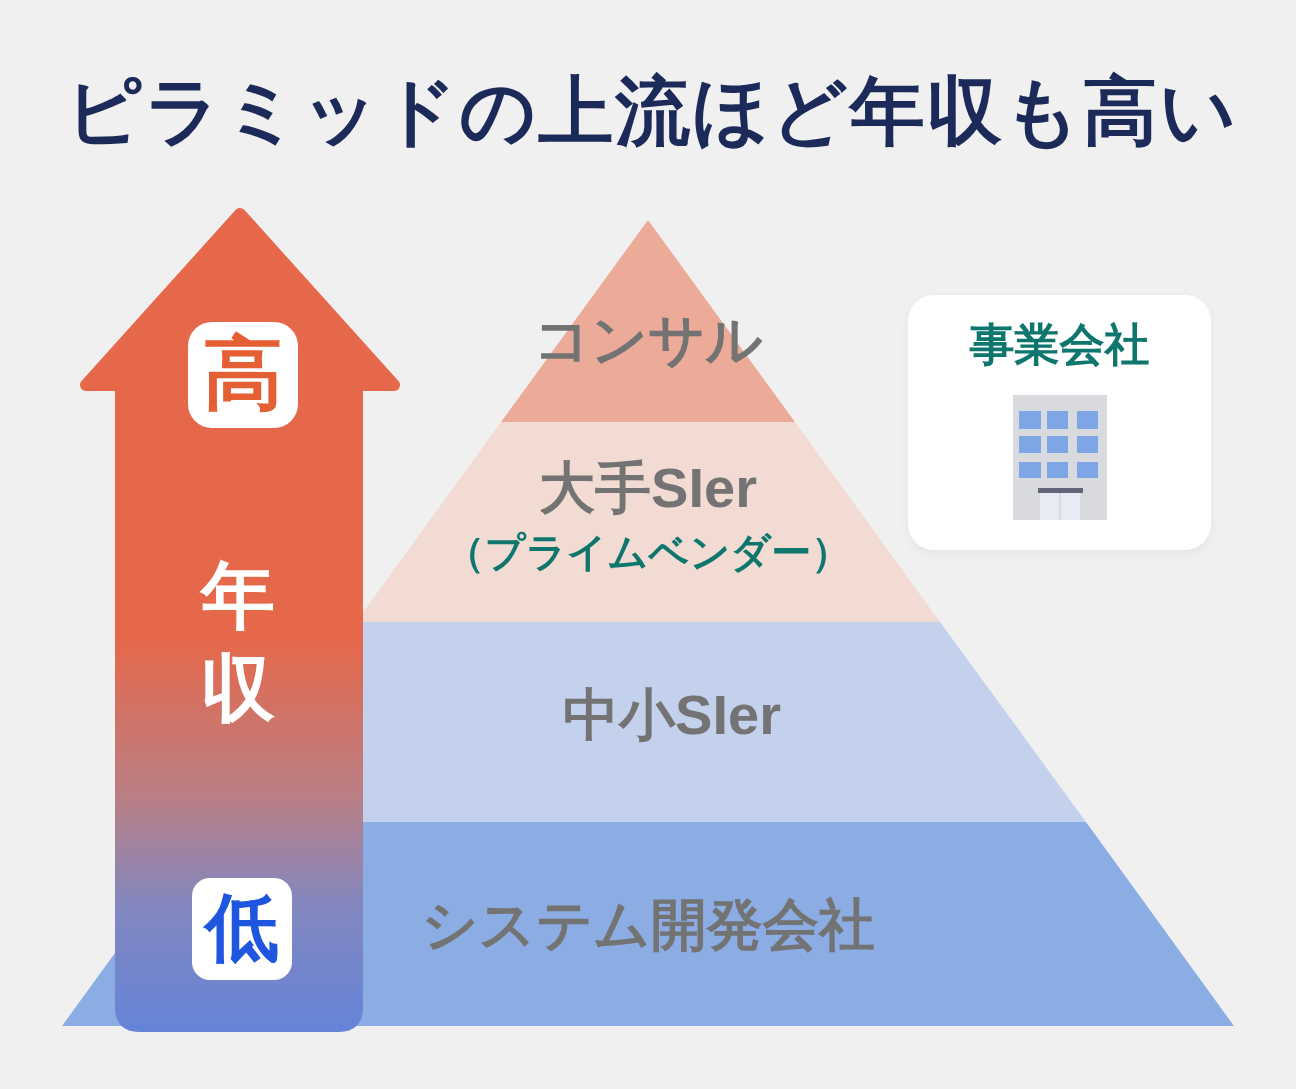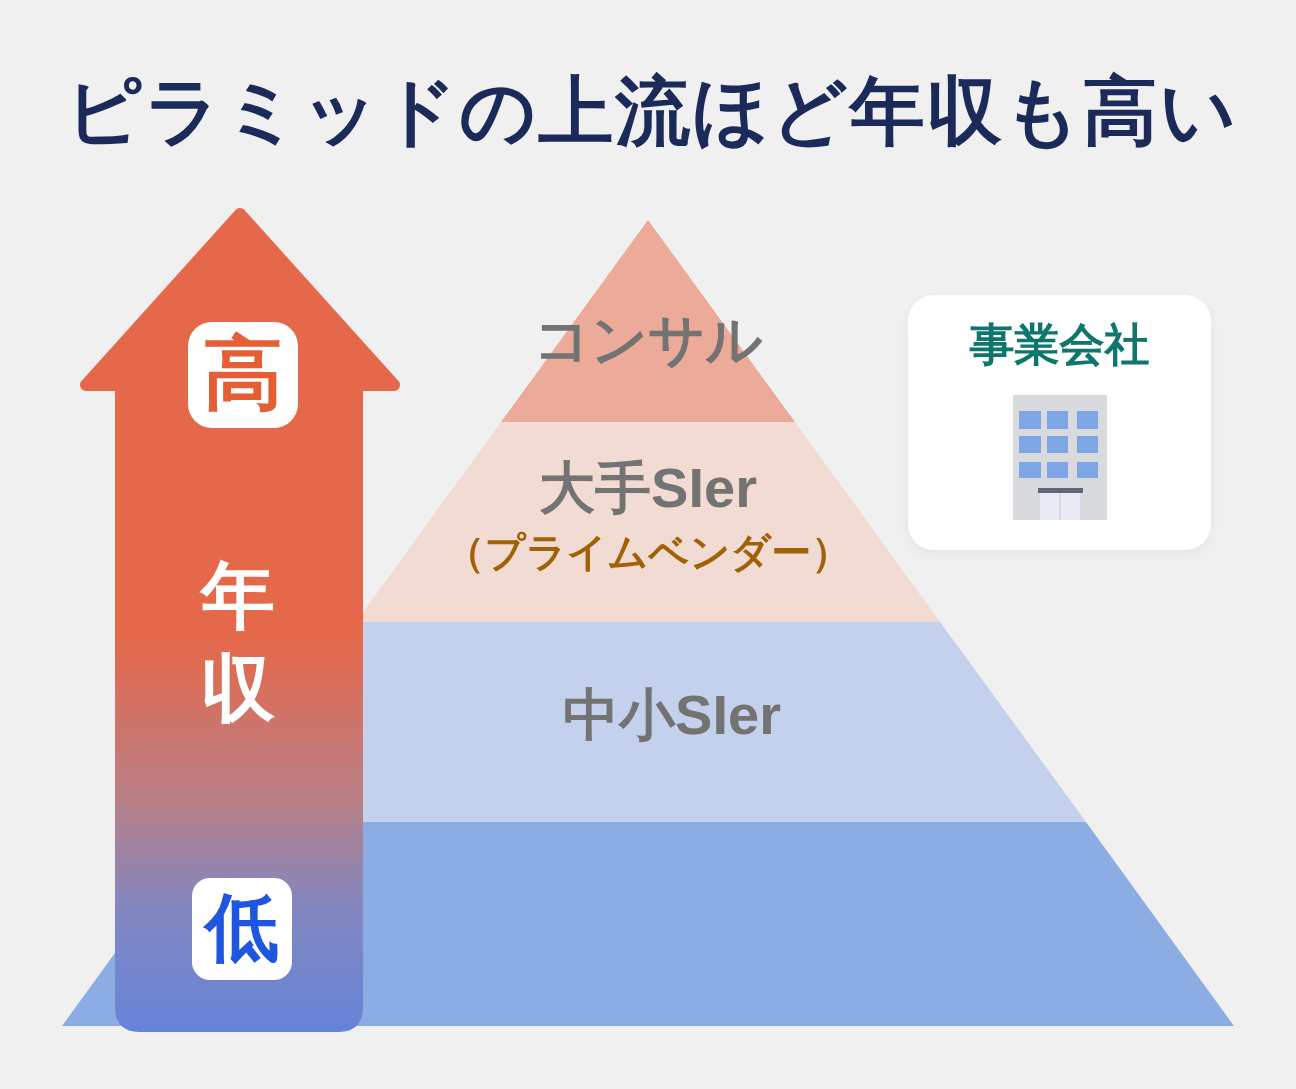--- a/index.html
+++ b/index.html
@@ -33,21 +33,21 @@
     font-weight:800;
     color:#737373;
     white-space:nowrap;
     text-align:center;
   }
   .tier-sublabel{
     position:absolute;
     transform:translate(-50%,-50%);
     font-size:40px;
     font-weight:800;
-    color:#a16207;
+    color:#0f766e;
     white-space:nowrap;
   }
   .badge{
     position:absolute;
     background:#ffffff;
     display:flex;align-items:center;justify-content:center;
   }
   .badge-high{
     left:188px;top:322px;width:110px;height:106px;border-radius:24px;
     font-size:80px;font-weight:800;color:#e45f33;
@@ -115,20 +115,21 @@
   </div>
   <div class="axis-label">年収</div>
   <div class="badge badge-low">
     <span>低</span>
   </div>
 
   <div class="tier-label" style="left:648px;top:341px;">コンサル</div>
   <div class="tier-label" style="left:648px;top:489px;">大手SIer</div>
   <div class="tier-sublabel" style="left:648px;top:552px;">（プライムベンダー）</div>
   <div class="tier-label" style="left:648px;top:716px;margin-left:24px;">中小SIer</div>
+  <div class="tier-label" style="left:648px;top:926px;">システム開発会社</div>
 
   <div class="side-card">
     <div class="side-card-title">事業会社</div>
     <div class="building-wrap">
       <svg width="94" height="125" viewBox="0 0 94 125">
         <rect x="0" y="0" width="94" height="125" fill="#d9dade"></rect>
 
         <rect x="6" y="16" width="22" height="18" fill="#7ea6e4"></rect>
         <rect x="34" y="16" width="21" height="18" fill="#7ea6e4"></rect>
         <rect x="64" y="16" width="21" height="18" fill="#7ea6e4"></rect>

